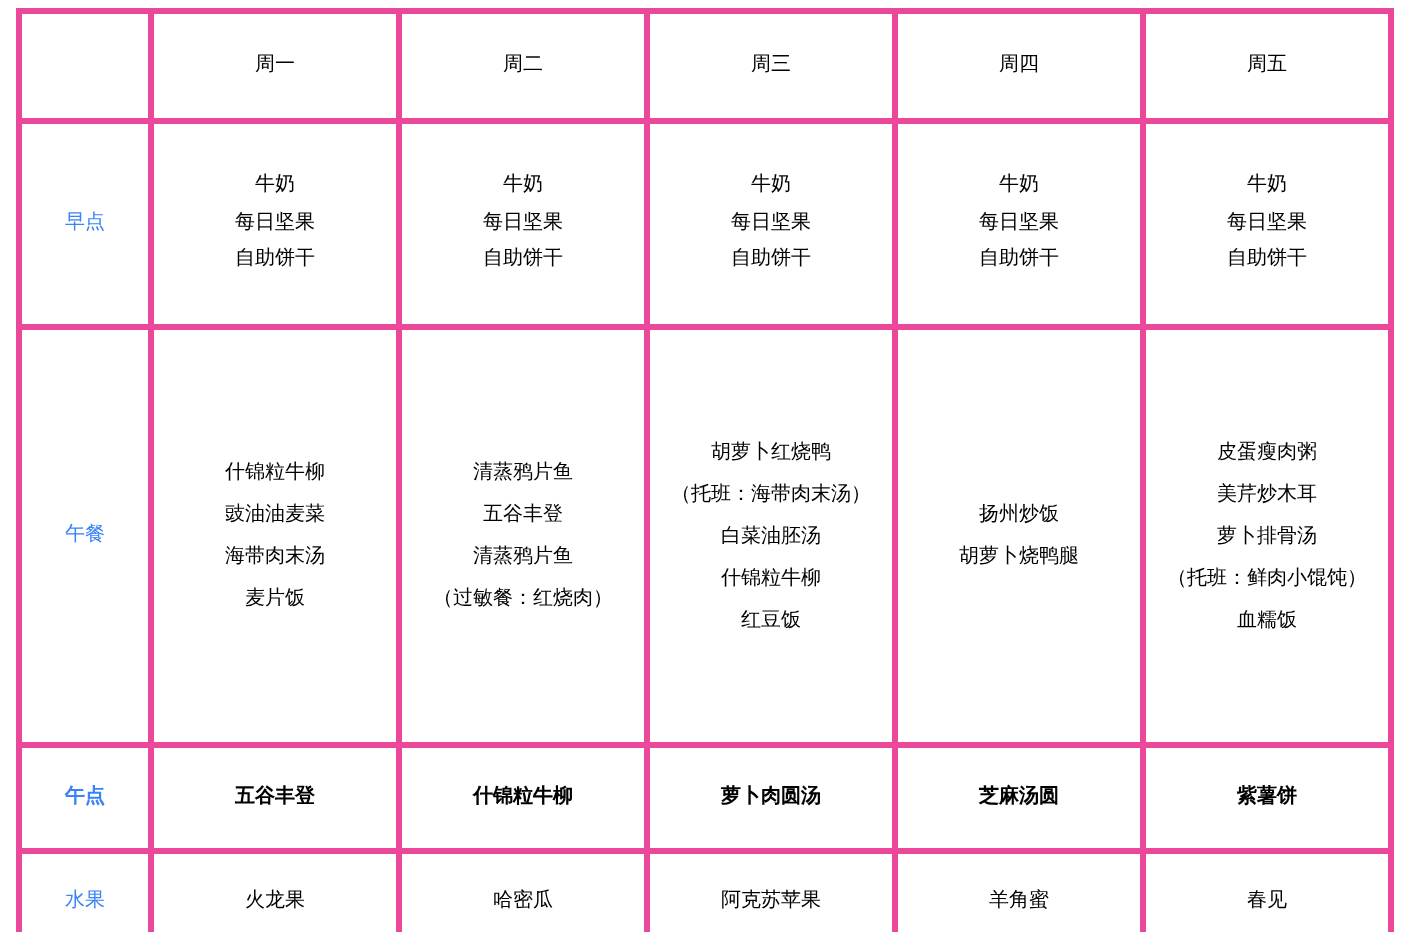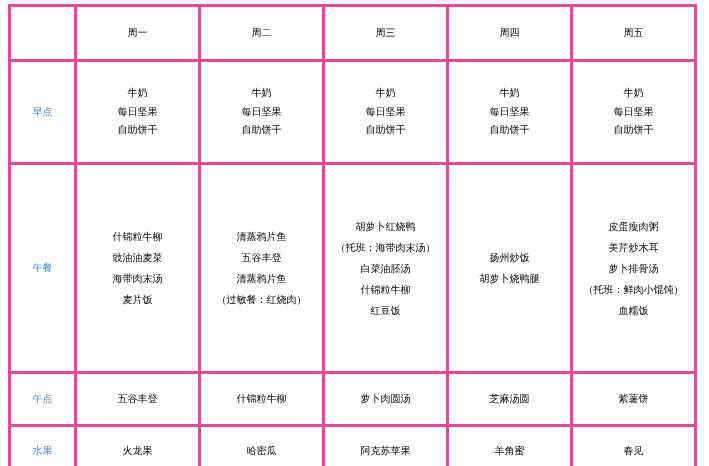--- a/index.html
+++ b/index.html
@@ -49,21 +49,21 @@
   .cell-lines {
     display: block;
   }
   .cell-lines .line {
     display: block;
     white-space: normal;
     word-break: break-all;
   }
   tr.row-breakfast td { height: 92px; }
   tr.row-lunch td { height: 198px; }
-  tr.row-snack td { height: 42px; }
+  tr.row-snack td { height: 42px; font-weight: bold; }
   tr.row-fruit td { height: 40px; }
   tr.row-lunch .cell-lines .line { line-height: 2.1; }
 </style>
 </head>
 <body>
 
 <div class="sheet">
   <table class="menu-table">
     <colgroup>
       <col class="label-col">

